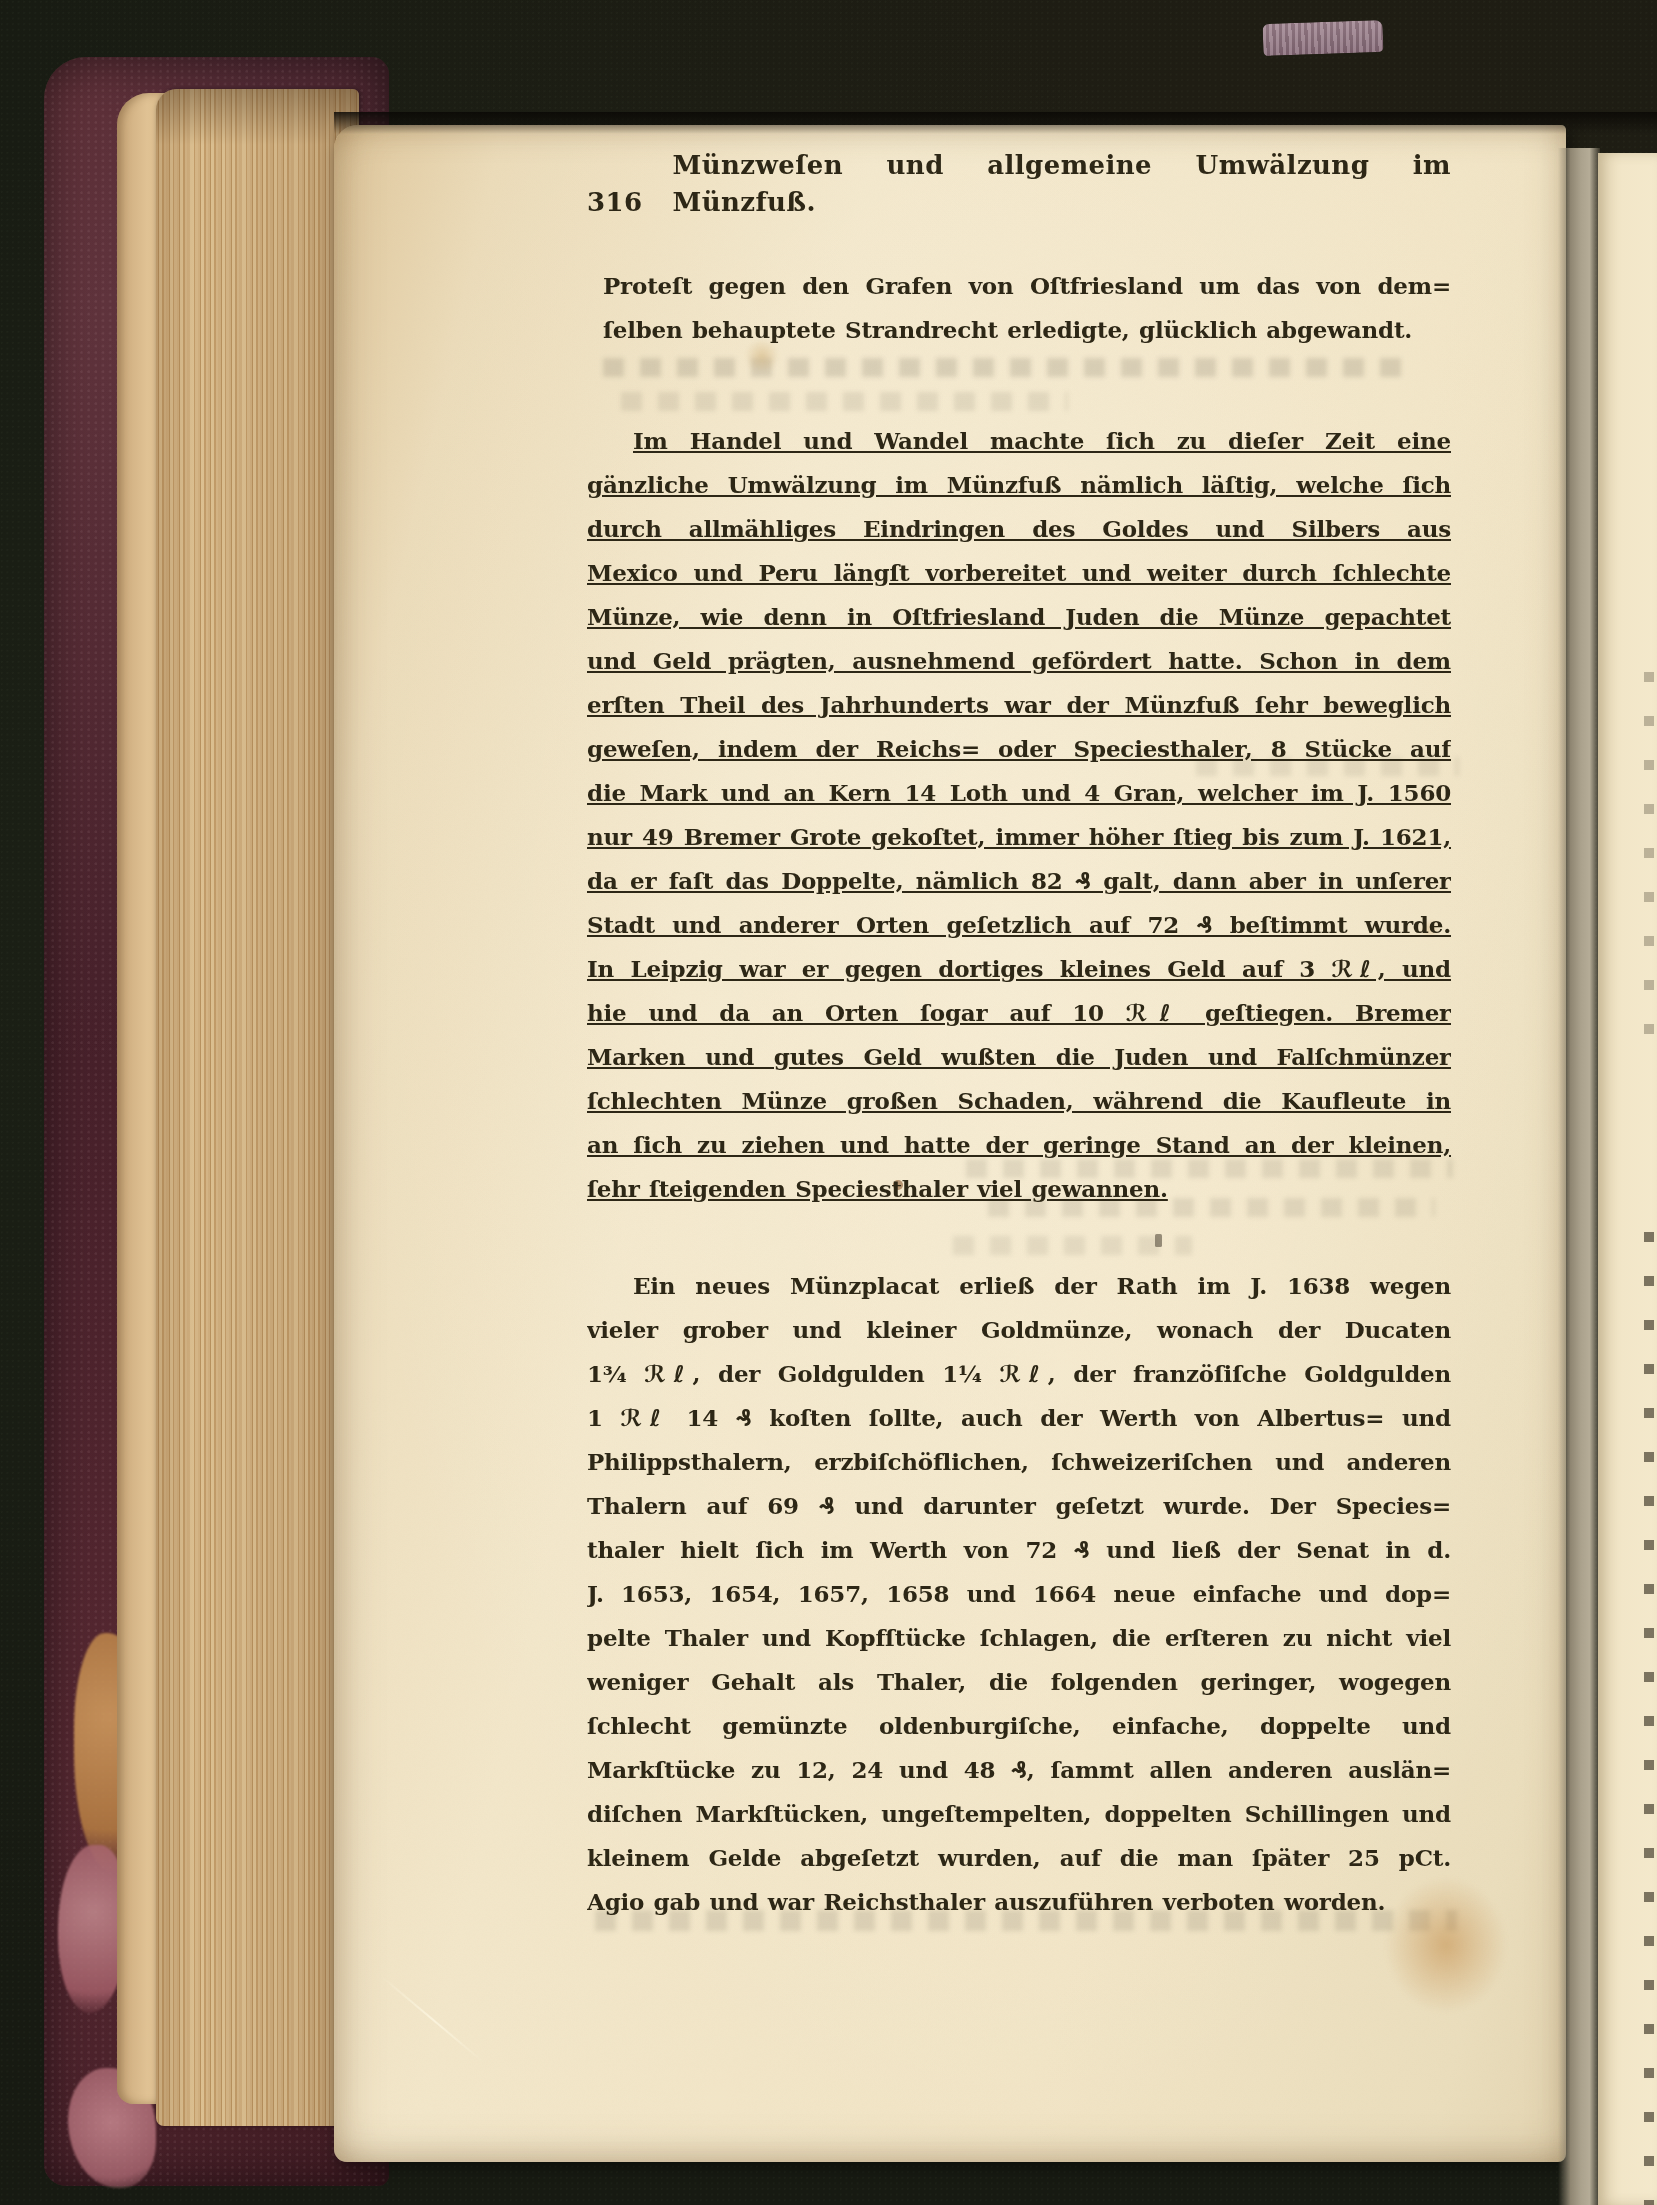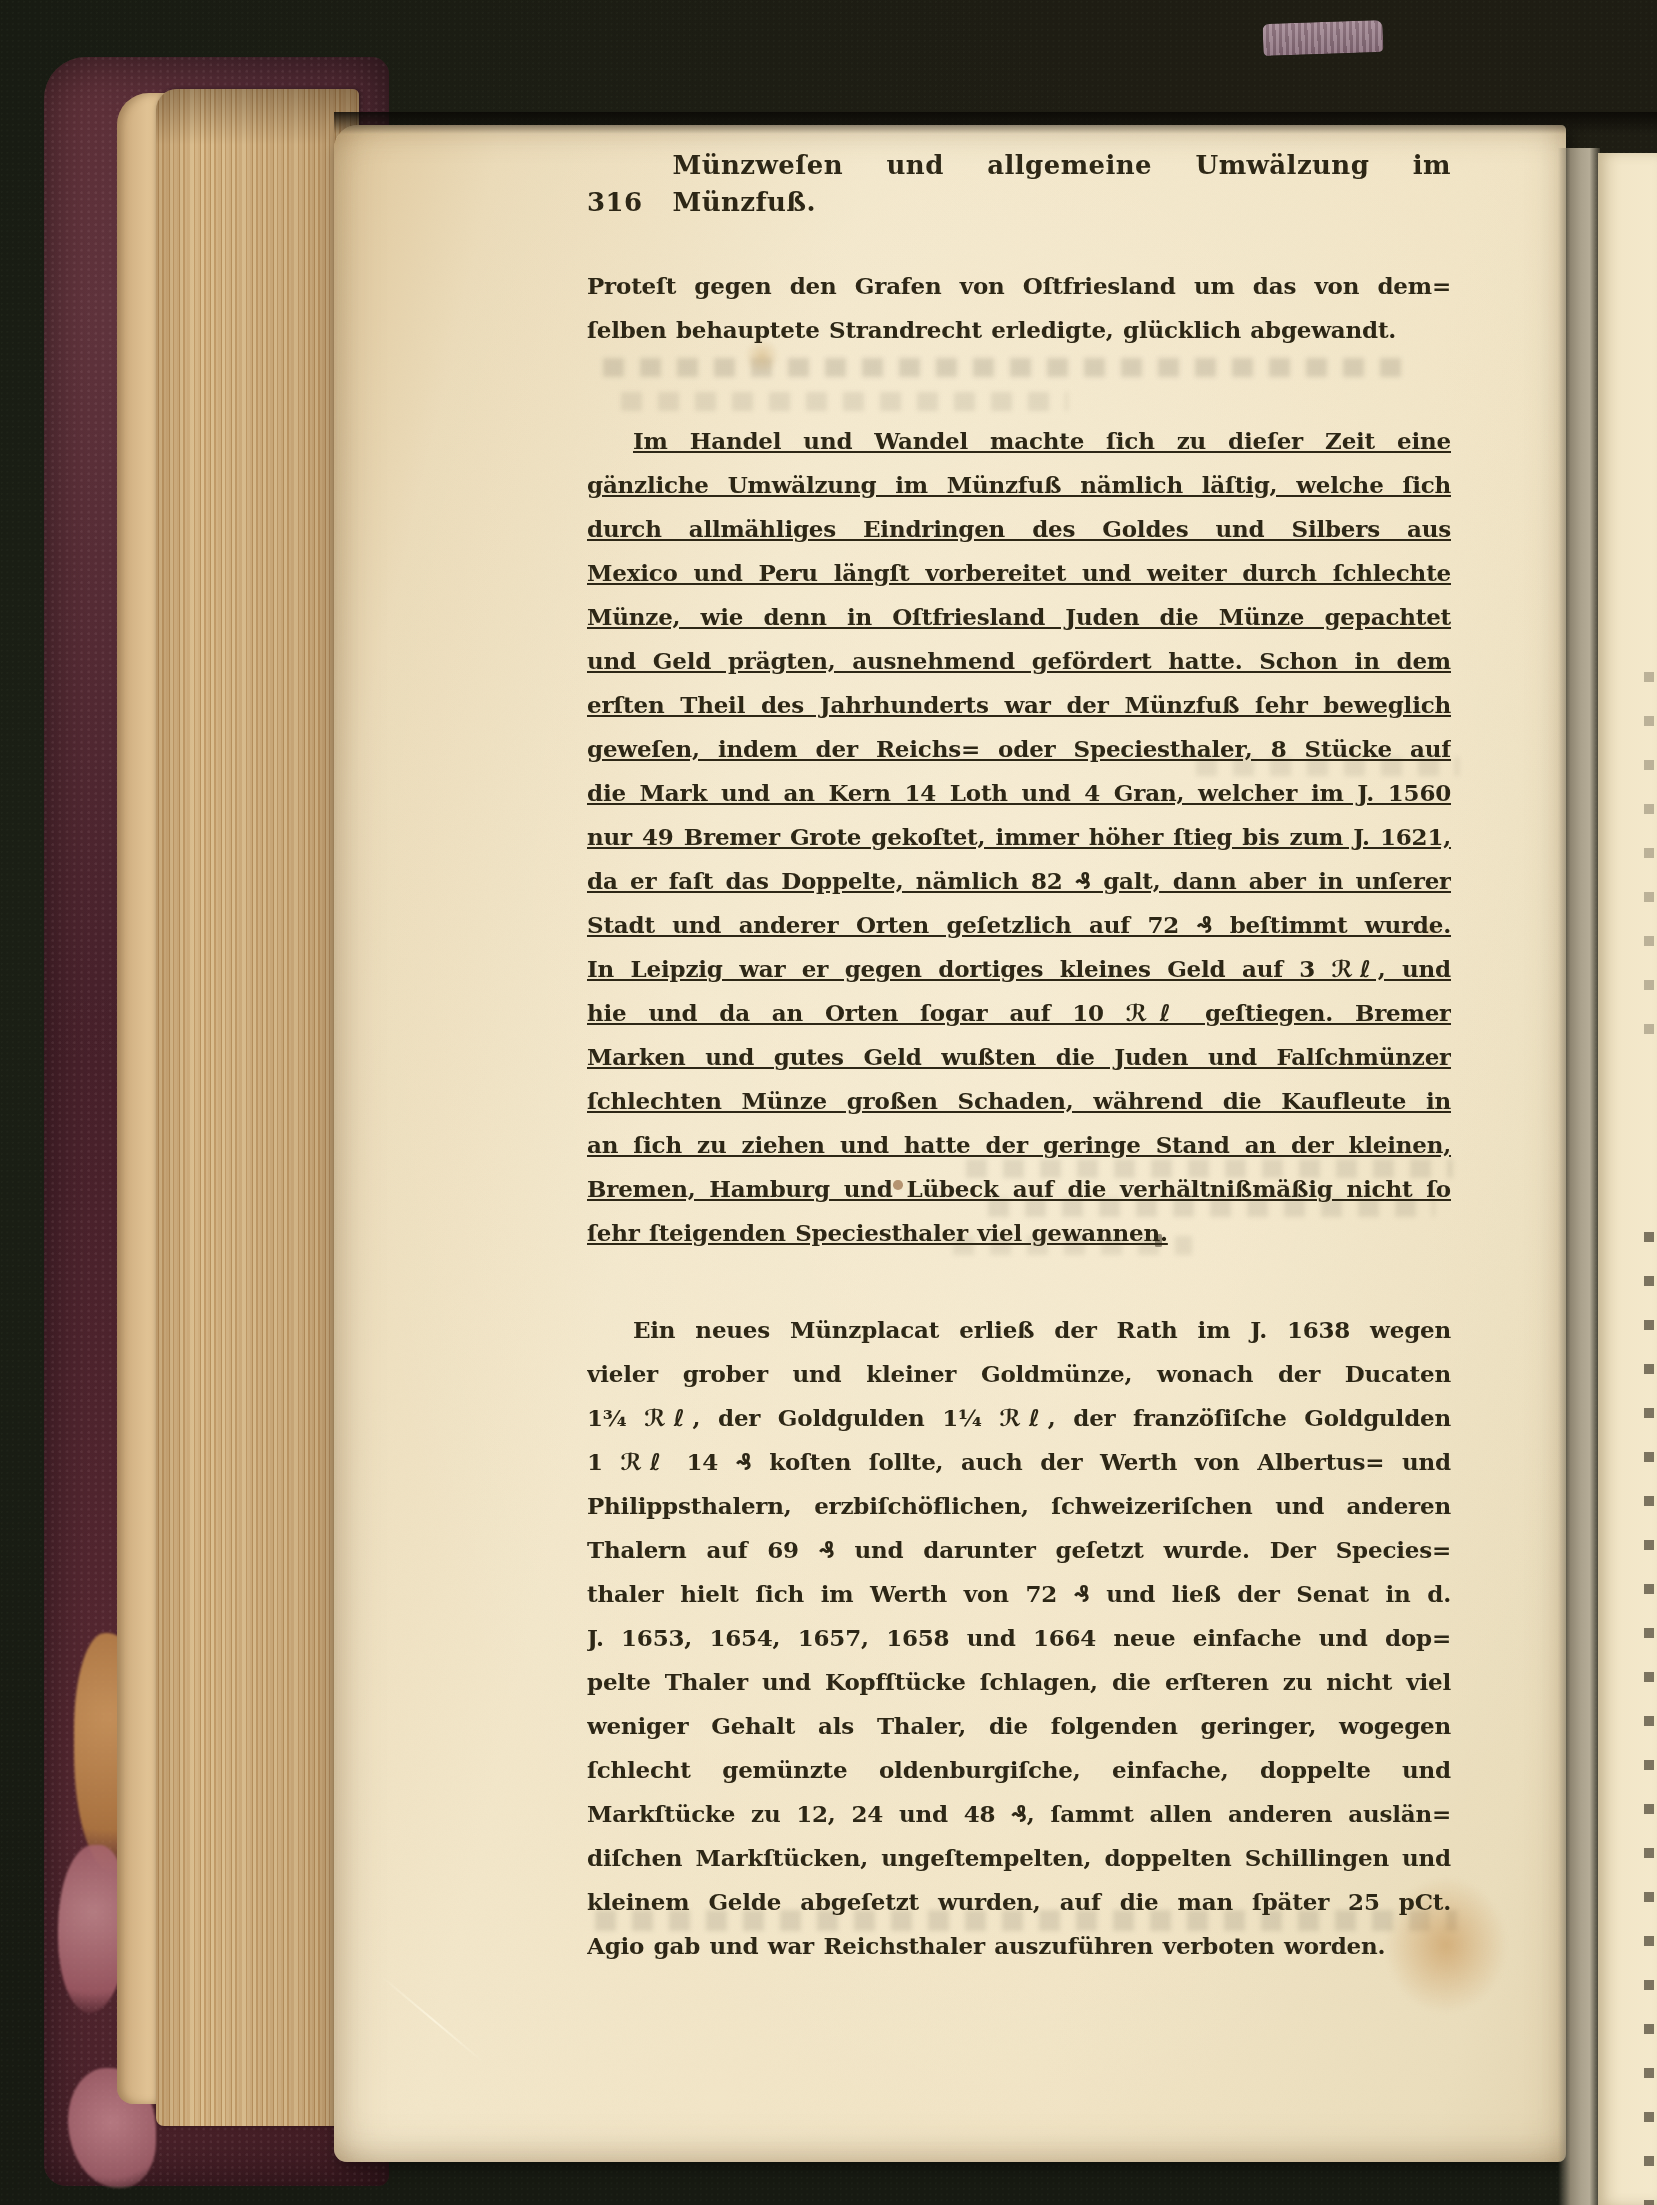--- a/index.html
+++ b/index.html
@@ -128,21 +128,21 @@
   }
   .pagenum{flex:0 0 auto;margin-right:30px;}
   .head-title{flex:1 1 auto;text-align:justify;text-align-last:justify;}
   .para{font-size:23px;letter-spacing:-0.2px;word-spacing:1.6px;}
   .para .line{
     height:44px;line-height:44px;overflow:hidden;white-space:normal;
     text-align:justify;text-align-last:justify;
   }
   .para .line:last-child{text-align-last:left;}
   .indent .line:first-child{text-indent:46px;}
-  .para-0{margin-top:43px;}
+  .para-0{margin-top:43px;margin-left:16px;}
   .para-1{margin-top:67px;text-decoration:underline;}
   .para-2{margin-top:53px;}
   
   .gutter{
     position:absolute;left:1558px;top:148px;width:42px;height:2057px;
     background:linear-gradient(90deg, rgba(120,105,80,.0) 0%, #8f8672 30%, #aba28d 55%, #b5ac97 75%, rgba(150,140,115,.2) 100%);
     filter:blur(0.4px);
   }
   .facing-page{
     position:absolute;left:1598px;top:153px;width:60px;height:2052px;
@@ -222,21 +222,20 @@
           <div class="line">geweſen, indem der Reichs= oder Speciesthaler, 8 Stücke auf</div>
           <div class="line">die Mark und an Kern 14 Loth und 4 Gran, welcher im J. 1560</div>
           <div class="line">nur 49 Bremer Grote gekoſtet, immer höher ſtieg bis zum J. 1621,</div>
           <div class="line">da er faſt das Doppelte, nämlich 82 ₰ galt, dann aber in unſerer</div>
           <div class="line">Stadt und anderer Orten geſetzlich auf 72 ₰ beſtimmt wurde.</div>
           <div class="line">In Leipzig war er gegen dortiges kleines Geld auf 3 ℛℓ, und</div>
           <div class="line">hie und da an Orten ſogar auf 10 ℛℓ geſtiegen. Bremer</div>
           <div class="line">Marken und gutes Geld wußten die Juden und Falſchmünzer</div>
           <div class="line">ſchlechten Münze großen Schaden, während die Kaufleute in</div>
           <div class="line">an ſich zu ziehen und hatte der geringe Stand an der kleinen,</div>
-          <div class="line">Bremen, Hamburg und Lübeck auf die verhältnißmäßig nicht ſo</div>
           <div class="line">ſehr ſteigenden Speciesthaler viel gewannen.</div>
         </div>
       <div class="para para-2 indent">
           <div class="line">Ein neues Münzplacat erließ der Rath im J. 1638 wegen</div>
           <div class="line">vieler grober und kleiner Goldmünze, wonach der Ducaten</div>
           <div class="line">1¾ ℛℓ, der Goldgulden 1¼ ℛℓ, der franzöſiſche Goldgulden</div>
           <div class="line">1 ℛℓ 14 ₰ koſten ſollte, auch der Werth von Albertus= und</div>
           <div class="line">Philippsthalern, erzbiſchöflichen, ſchweizeriſchen und anderen</div>
           <div class="line">Thalern auf 69 ₰ und darunter geſetzt wurde. Der Species=</div>
           <div class="line">thaler hielt ſich im Werth von 72 ₰ und ließ der Senat in d.</div>

